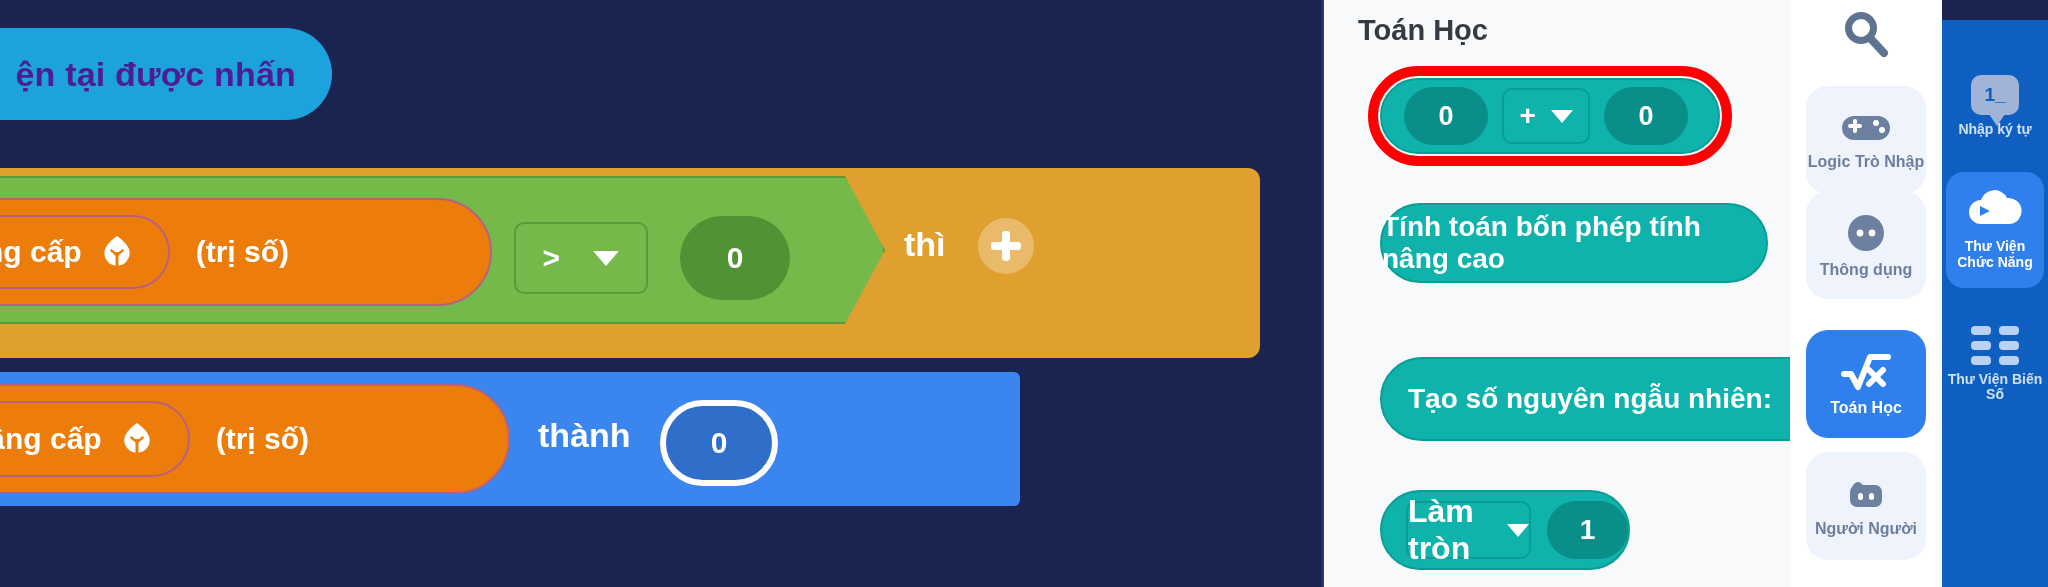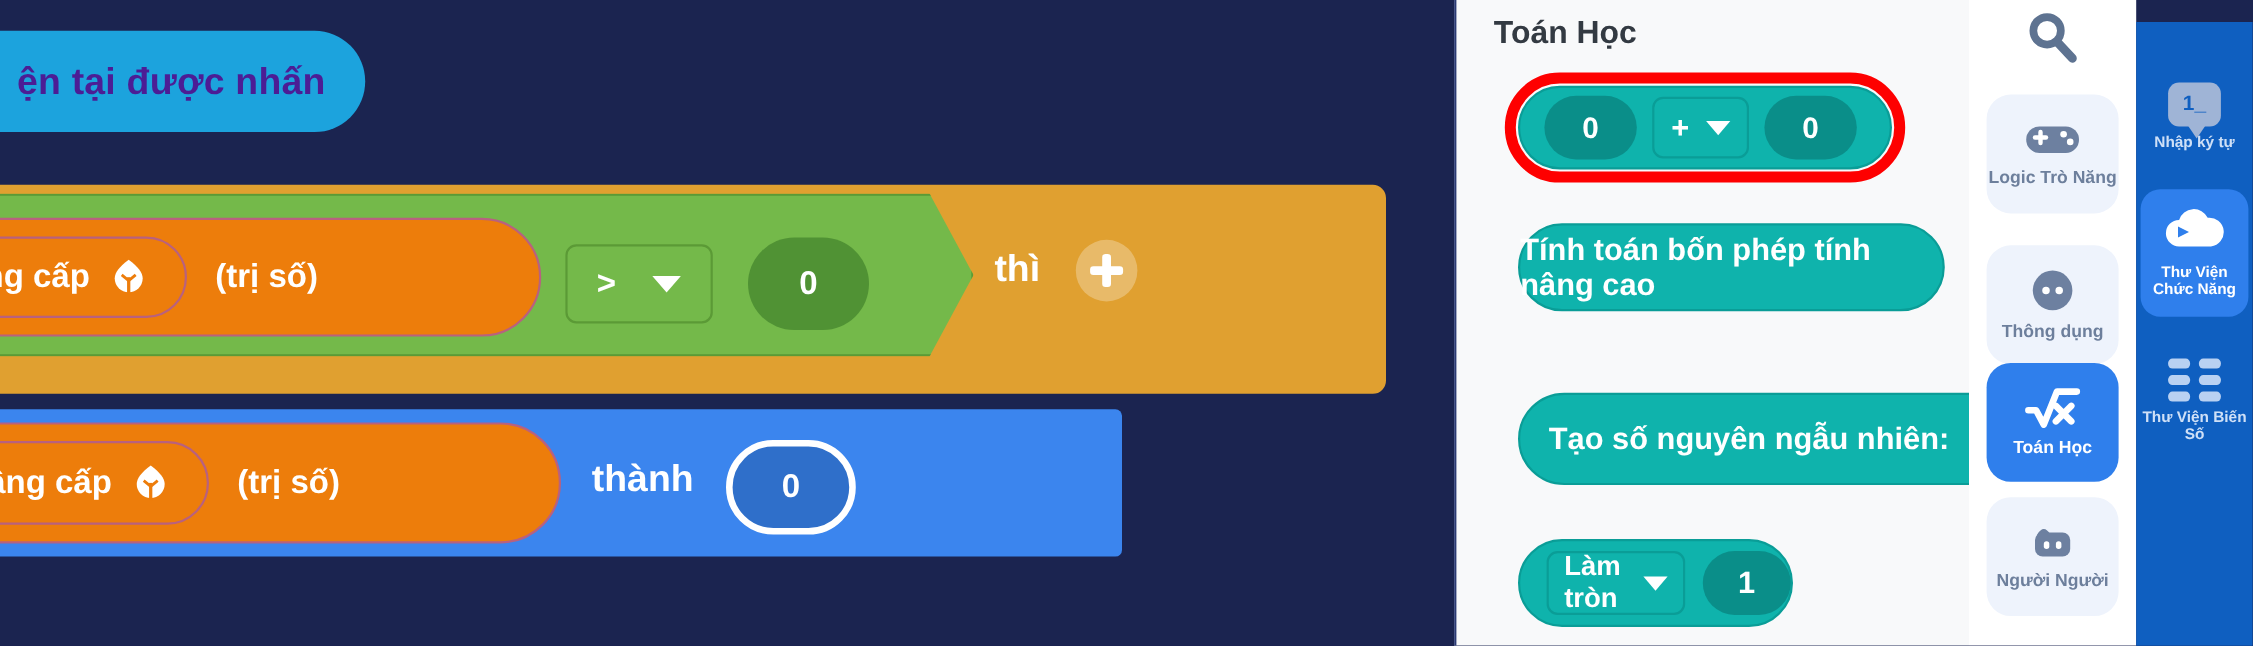--- a/index.html
+++ b/index.html
@@ -183,21 +183,21 @@
     border:10px solid #fe0000; border-radius:52px; pointer-events:none;
   }
 
   #blk-adv{ left:56px; top:203px; width:388px; height:80px; justify-content:center;}
   #blk-adv .btxt{ font-size:28px; }
 
   #blk-rand{ left:56px; top:357px; width:452px; height:84px; }
   #blk-rand .btxt{ margin-left:26px; font-size:28px; white-space:nowrap;}
 
   #blk-round{ left:56px; top:490px; width:250px; height:80px;}
-  #blk-round .dd{ margin-left:24px; width:130px; height:58px; font-size:25px; padding:0 14px;}
+  #blk-round .dd{ margin-left:24px; width:130px; height:58px; font-size:32px; padding:0 0;}
   #blk-round .oval{ margin-left:16px; width:84px; height:58px; font-size:28px;}
 
   .caret-sm{
     width:0;height:0;border-left:11px solid transparent;border-right:11px solid transparent;
     border-top:13px solid #ffffff;
   }
 
   
   #rail{
     position:absolute; left:1790px; top:0; width:152px; height:587px;
@@ -209,21 +209,21 @@
   .cat{
     position:absolute; left:16px; width:120px; height:108px;
     border-radius:22px; background:#eef3fc;
     display:flex; flex-direction:column; align-items:center; justify-content:center;
     gap:4px;
   }
   .cat.active{ background:#2f7fec; }
   .cat .cat-label{ font-size:16px; font-weight:700; color:#6d7f9c; text-align:center; line-height:1.05;}
   .cat.active .cat-label{ color:#ffffff; }
   #cat-logic{ top:86px; }
-  #cat-common{ top:223px; }
+  #cat-common{ top:191px; }
   #cat-math{ top:330px; }
   #cat-player{ top:452px; }
 
   
   #rightbar{
     position:absolute; left:1942px; top:0; width:106px; height:587px;
     background:#0f5fc0;
     margin-top:20px;
   }
   .rb{
@@ -364,21 +364,21 @@
   <div class="cat" id="cat-logic">
     <span>
       <svg width="52" height="36" viewBox="0 0 52 36" aria-hidden="true">
         <rect x="2" y="6" width="48" height="24" rx="12" fill="#6d80a0"></rect>
         <rect x="8" y="14" width="14" height="4" rx="2" fill="#fff"></rect>
         <rect x="13" y="9" width="4" height="14" rx="2" fill="#fff"></rect>
         <circle cx="36" cy="13" r="3" fill="#fff"></circle>
           <circle cx="42" cy="20" r="3" fill="#fff"></circle>
       </svg>
     </span>
-    <span class="cat-label">Logic Trò Năng</span>
+    <span class="cat-label">Logic Trò Nhập</span>
   </div>
 
   <div class="cat" id="cat-common">
     <span>
       <svg width="42" height="42" viewBox="0 0 42 42" aria-hidden="true">
         <circle cx="21" cy="21" r="18" fill="#6d80a0"></circle>
         <circle cx="15" cy="21" r="3.4" fill="#fff"></circle>
           <circle cx="27" cy="21" r="3.4" fill="#fff"></circle>
       </svg>
     </span>

